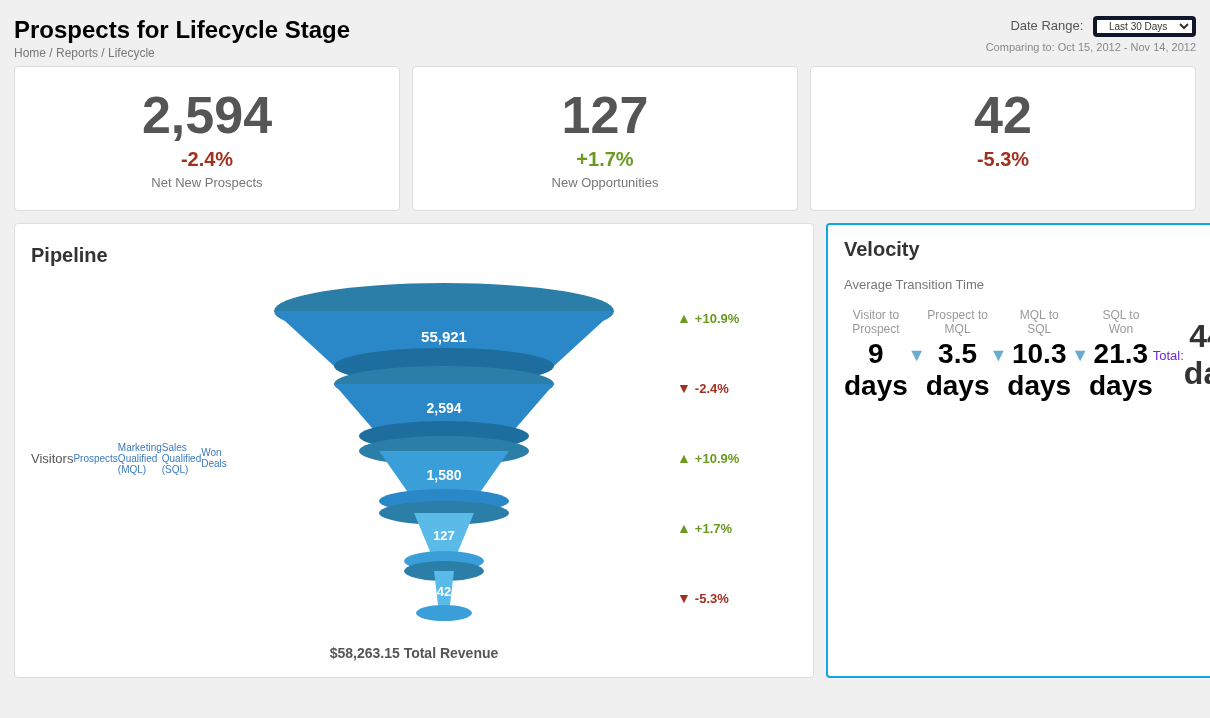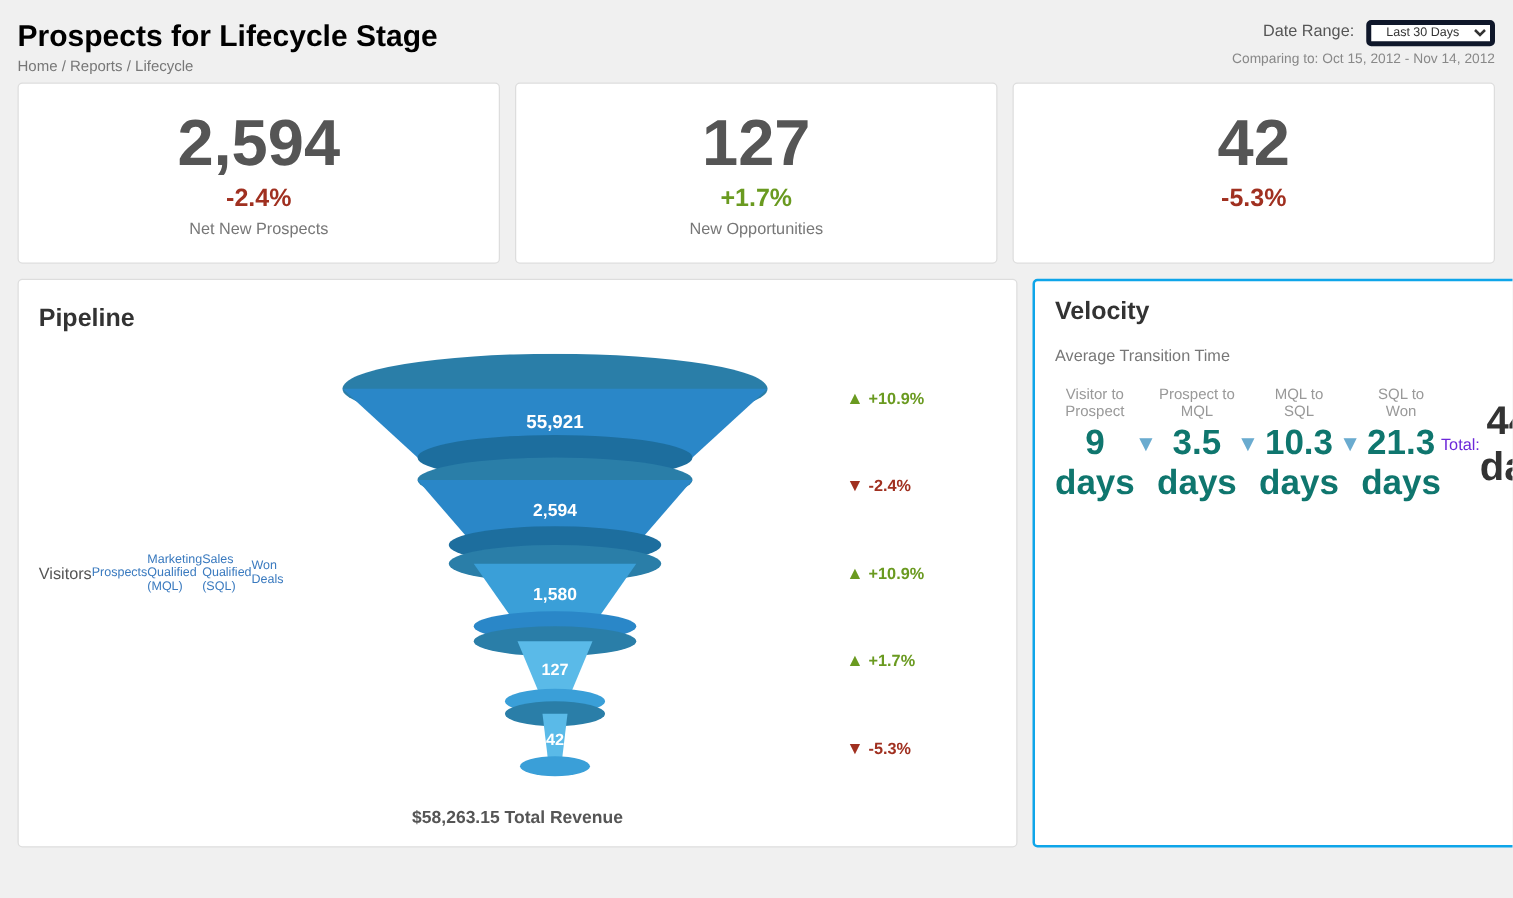--- a/index.html
+++ b/index.html
@@ -190,21 +190,21 @@
       width: 100%;
     }
     .velocity-transition-label {
       font-size: 12px;
       color: #999;
       margin-bottom: 2px;
     }
     .velocity-days {
       font-size: 28px;
       font-weight: bold;
-      color: #0f766e;
+      color: #000000;
     }
     .velocity-arrow {
       color: #6aabcf;
       font-size: 18px;
       margin: 4px 0;
       display: block;
       text-align: center;
     }
     .velocity-divider {
       border: none;

